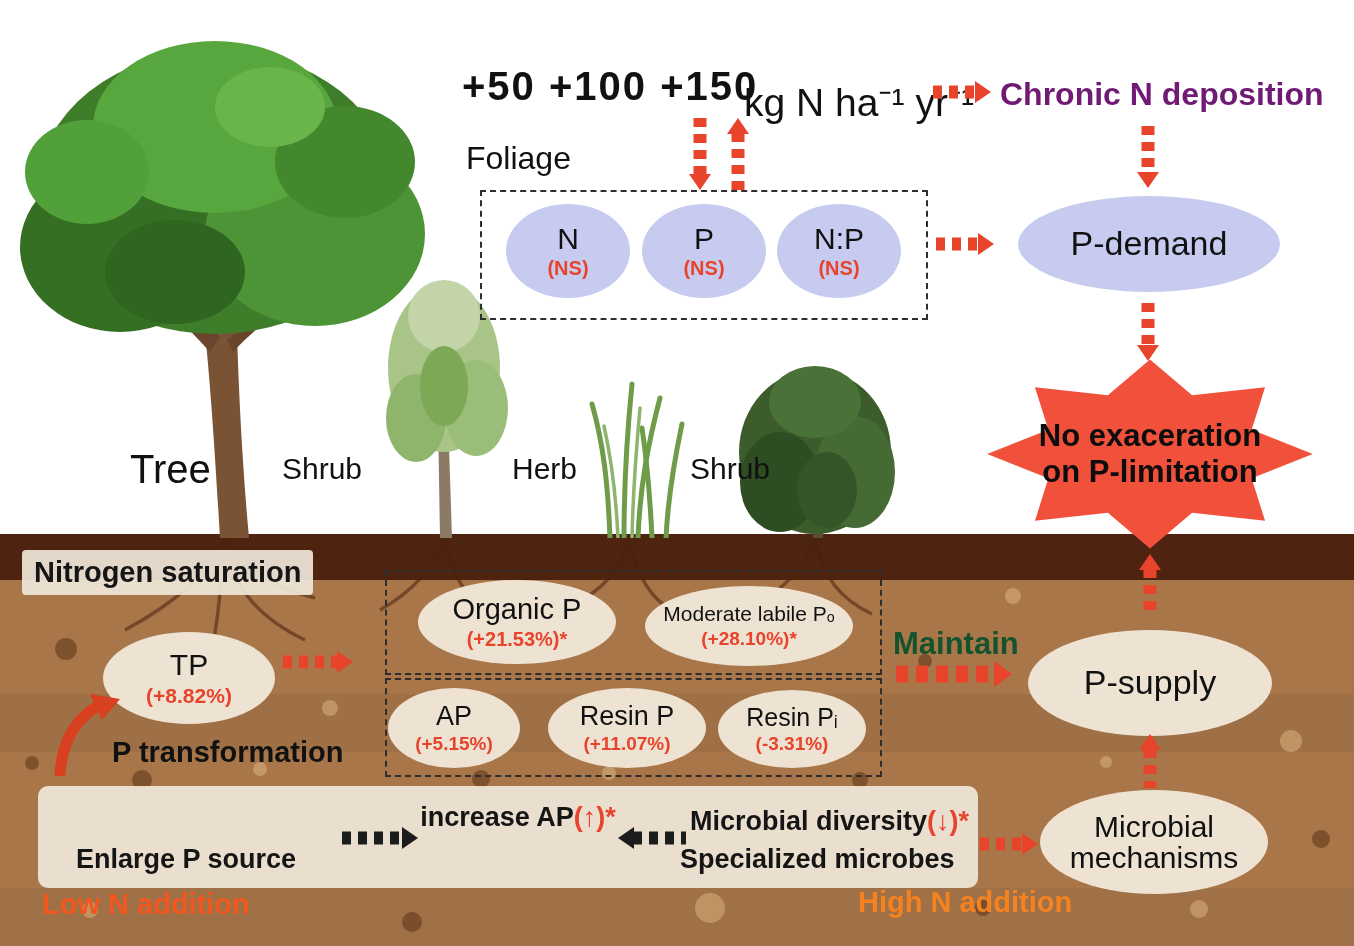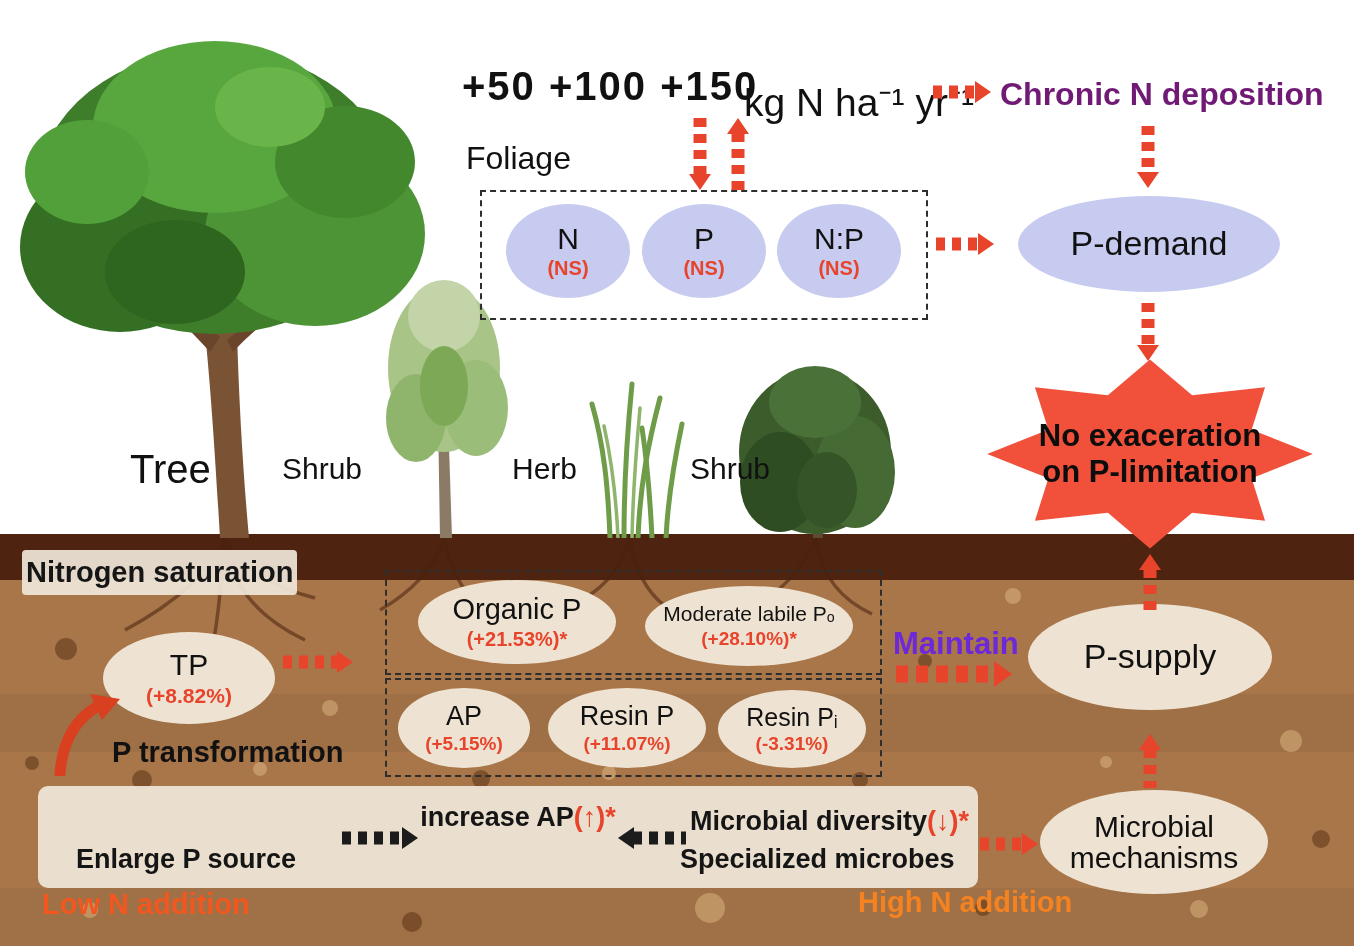--- a/index.html
+++ b/index.html
@@ -2,21 +2,21 @@
 <html><head>
 <meta charset="utf-8">
 <style>
   *{box-sizing:border-box;margin:0;padding:0}
   html,body{background:#ffffff}
   body{font-family:"Liberation Sans",sans-serif;color:#111}
   .canvas{position:relative;width:1354px;height:946px;background:#fff;overflow:hidden}
   .abs{position:absolute}
   .txt{position:absolute;white-space:nowrap}
   .red-t{color:#701a75}
-  .blue-t{color:#6d28d9}
+  .blue-t{color:#14532d}
   
   .arrow{position:absolute;--c:#e8432b}
   .arrow.black{--c:#1c1c1c}
   .arrow .shaft{position:absolute;background:repeating-linear-gradient(var(--dir,90deg),var(--c) 0 9px,transparent 9px 16px)}
   .arrow.right .shaft{left:0;right:15px;top:50%;height:13px;transform:translateY(-50%);--dir:90deg}
   .arrow.right .tip{position:absolute;right:0;top:50%;transform:translateY(-50%);width:0;height:0;border-left:16px solid var(--c);border-top:11px solid transparent;border-bottom:11px solid transparent}
   .arrow.left .shaft{right:0;left:15px;top:50%;height:13px;transform:translateY(-50%);--dir:90deg}
   .arrow.left .tip{position:absolute;left:0;top:50%;transform:translateY(-50%);width:0;height:0;border-right:16px solid var(--c);border-top:11px solid transparent;border-bottom:11px solid transparent}
   .arrow.down .shaft{top:0;bottom:15px;left:50%;width:13px;transform:translateX(-50%);--dir:180deg}
   .arrow.down .tip{position:absolute;bottom:0;left:50%;transform:translateX(-50%);width:0;height:0;border-top:16px solid var(--c);border-left:11px solid transparent;border-right:11px solid transparent}
@@ -198,21 +198,21 @@
   <div class="abs" style="left:985px;top:358px;width:330px;height:192px">
     <svg style="position:absolute;inset:0" width="330" height="192" viewBox="0 0 300 260" preserveAspectRatio="none">
       <polygon fill="#f1503b" points="298,130 242.4,162.9 254.6,220.5 188.3,209.5 150,258 111.7,209.5 45.4,220.5 57.6,162.9 2,130 57.6,97.1 45.4,39.5 111.7,50.5 150,2 188.3,50.5 254.6,39.5 242.4,97.1"></polygon>
     </svg>
     <div class="star-text">
       <div>No exaceration</div>
       <div>on P-limitation</div>
     </div>
   </div>
 
-  <div class="panel" style="left:22px;top:550px;padding:6px 4px;border-radius:4px">
+  <div class="panel" style="left:22px;top:550px;padding:6px 12px;border-radius:4px">
     <div class="micro-line" style="font-size:29px;font-weight:600">Nitrogen saturation</div>
   </div>
 
   <div class="ell bg" style="left:103px;top:632px;width:172px;height:92px">
     <div class="lab" style="font-size:30px">TP</div>
     <div class="val" style="font-size:21px">(+8.82%)</div>
   </div>
 
   <div class="arrow right" style="left:283px;top:650px;width:70px;height:24px">
       <div class="shaft"></div>
@@ -229,40 +229,40 @@
   <div class="ell bg" style="left:418px;top:580px;width:198px;height:84px">
     <div class="lab" style="font-size:29px">Organic P</div>
     <div class="val" style="font-size:20px">(+21.53%)*</div>
   </div>
   <div class="ell bg" style="left:645px;top:586px;width:208px;height:80px">
     <div class="lab" style="font-size:21px">Moderate labile Pₒ</div>
     <div class="val" style="font-size:19px">(+28.10%)*</div>
   </div>
 
   <div class="dbox" style="left:385px;top:678px;width:497px;height:99px"></div>
-  <div class="ell bg" style="left:398px;top:688px;width:132px;height:80px">
+  <div class="ell bg" style="left:388px;top:688px;width:132px;height:80px">
     <div class="lab" style="font-size:27px">AP</div>
     <div class="val" style="font-size:19px">(+5.15%)</div>
   </div>
   <div class="ell bg" style="left:548px;top:688px;width:158px;height:80px">
     <div class="lab" style="font-size:27px">Resin P</div>
     <div class="val" style="font-size:19px">(+11.07%)</div>
   </div>
   <div class="ell bg" style="left:718px;top:690px;width:148px;height:78px">
     <div class="lab" style="font-size:25px">Resin Pᵢ</div>
     <div class="val" style="font-size:19px">(-3.31%)</div>
   </div>
 
   <div class="txt blue-t" style="left:893px;top:626px;font-size:31px;font-weight:700">Maintain</div>
   <div class="arrow right big" style="left:896px;top:660px;width:116px;height:28px">
       <div class="shaft"></div>
       <div class="tip"></div>
     </div>
 
-  <div class="ell bg" style="left:1028px;top:604px;width:244px;height:106px">
+  <div class="ell bg" style="left:1028px;top:630px;width:244px;height:106px">
     <div class="lab" style="font-size:34px">P-supply</div>
   </div>
 
   <div class="arrow up" style="left:1138px;top:554px;width:24px;height:60px">
       <div class="shaft"></div>
       <div class="tip"></div>
     </div>
   <div class="arrow up" style="left:1138px;top:734px;width:24px;height:54px">
       <div class="shaft"></div>
       <div class="tip"></div>

